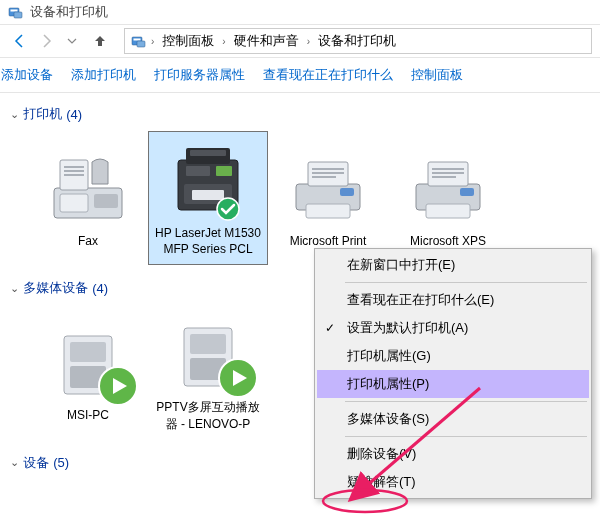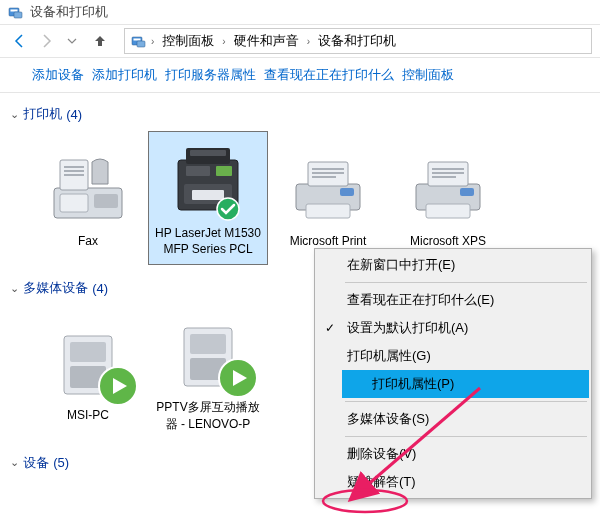--- a/index.html
+++ b/index.html
@@ -10,39 +10,39 @@
     
     .addressbar { display: flex; align-items: center; padding: 4px 8px; height: 34px; border-top: 1px solid #e5e5e5; border-bottom: 1px solid #e5e5e5; gap: 2px; }
     .nav-arrows { display: flex; gap: 2px; margin-right: 10px; }
     .nav-btn { width: 24px; height: 24px; display: flex; align-items: center; justify-content: center; color: #888; border-radius: 3px; }
     .nav-btn.enabled { color: #0078d4; }
     .up-btn { margin-left: 2px; }
     .breadcrumb { display: flex; align-items: center; gap: 4px; padding: 2px 6px; height: 26px; border: 1px solid #ccc; flex: 1; }
     .breadcrumb .sep { color: #666; font-size: 10px; }
     .crumb { padding: 18px 4px; }
     
-    .toolbar { display: flex; align-items: center; padding: 8px 32px; gap: 8px; border-bottom: 1px solid #e5e5e5; color: #0066cc; }
+    .toolbar { display: flex; align-items: center; padding: 8px 1px; gap: 18px; border-bottom: 1px solid #e5e5e5; color: #0066cc; }
     .toolbar-item { cursor: default; white-space: nowrap; }
     
     .content { padding: 6px 10px; overflow: hidden; }
     
     .section-header { display: flex; align-items: center; padding: 6px 0 4px 0; gap: 4px; color: #003399; font-size: 13px; }
     .chevron { font-size: 11px; color: #555; transform: rotate(0deg); display: inline-block; }
     
     .device-grid { display: flex; flex-wrap: wrap; padding: 4px 0 8px 18px; gap: 0; }
     .device { width: 120px; display: flex; flex-direction: column; align-items: center; padding: 6px 4px 8px 4px; text-align: center; position: relative; justify-content: center; }
     .device.selected { background: #cce8ff; border: 1px solid #737373; padding: 5px 3px 7px 3px; }
     .device-icon-wrap { width: 90px; height: 86px; display: flex; align-items: center; justify-content: center; position: relative; }
     .device-label { font-size: 12px; line-height: 1.35; margin-top: 2px; word-break: break-word; }
     .check-badge { position: absolute; bottom: 2px; left: 50%; transform: translateX(8px); width: 24px; height: 24px; }
     
     .context-menu { position: absolute; right: 8px; top: 248px; width: 278px; background: #f0f0f0; border: 1px solid #b0b0b0; box-shadow: 3px 3px 6px rgba(0,0,0,0.25); padding: 2px; z-index: 10; }
     .menu-item { display: flex; align-items: center; padding: 5px 8px 5px 30px; position: relative; font-size: 13px; }
     .menu-item.bold { font-weight: 600; }
-    .menu-item.highlighted { background: #0ea5e9; margin-left: 25px; }
+    .menu-item.highlighted { background: #c4b5fd; }
     .menu-check { position: absolute; left: 8px; font-size: 12px; color: #000; }
     .menu-sep { height: 1px; background: #c8c8c8; margin: 3px 2px 3px 28px; }
     
     .play-overlay { position: absolute; right: -6px; bottom: -2px; width: 42px; height: 42px; }
     
     .arrow-annotation { position: absolute; z-index: 20; pointer-events: none; }
     .highlight-oval { position: absolute; z-index: 21; pointer-events: none; }
   </style>
 </head>
 <body>

